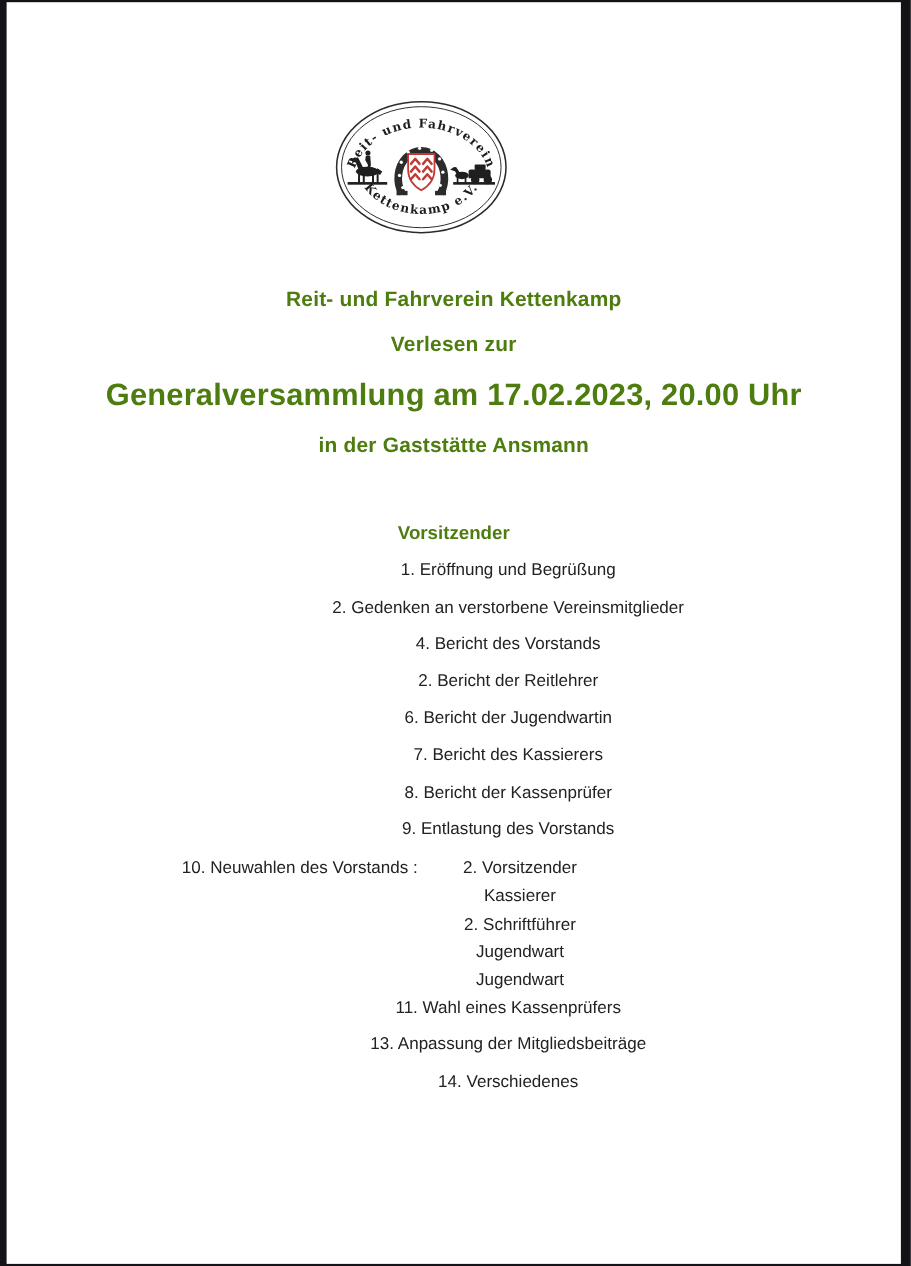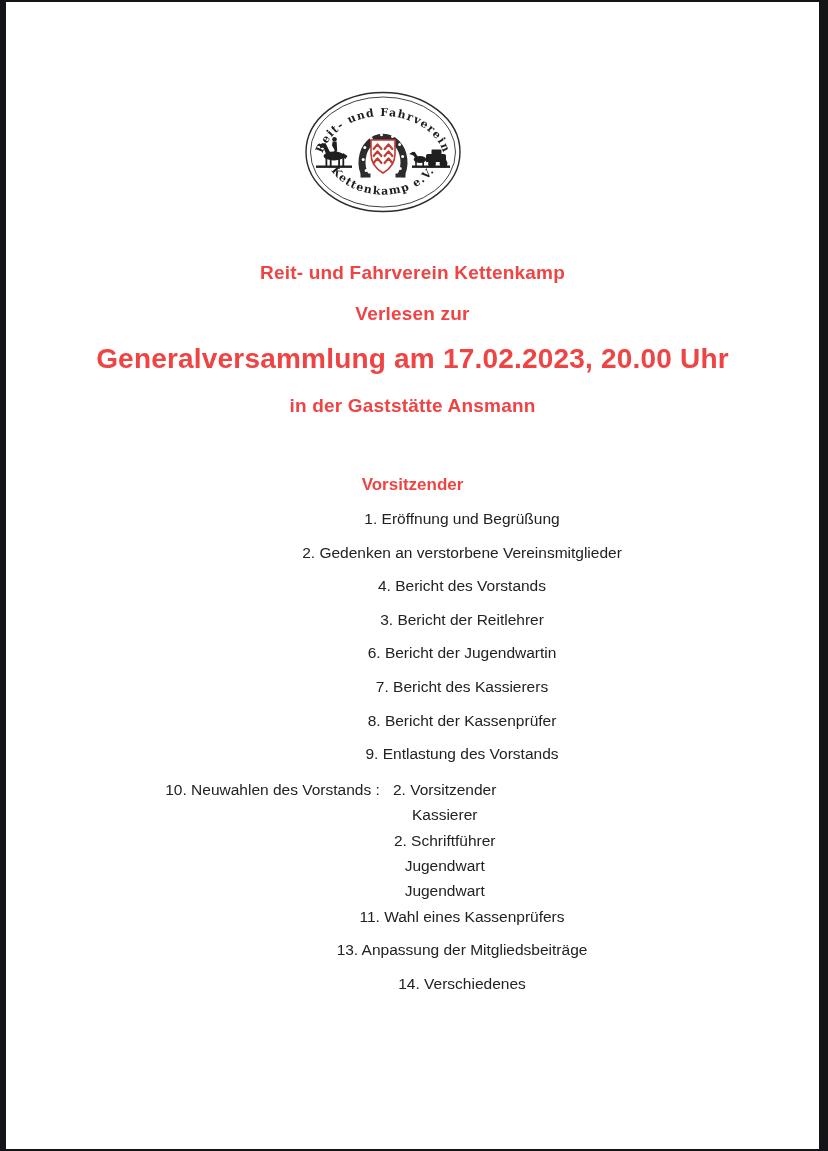--- a/index.html
+++ b/index.html
@@ -18,21 +18,21 @@
   }
   .logo-wrap {
     position: absolute;
     left: 297px; top: 88px;
     width: 160px; height: 124px;
   }
   .center-line {
     position: absolute;
     left: 0; width: 100%;
     text-align: center;
-    color: #ef4444;
+    color: #4d7c0f;
     font-weight: bold;
   }
   .h-small { font-size: 19px; line-height: 22px; letter-spacing: 0.2px; }
   .h1 { top: 260px; }
   .h2 { top: 301px; }
   .h-title {
     top: 340px;
     font-size: 28px;
     line-height: 34px;
     letter-spacing: 0.2px;
@@ -53,20 +53,21 @@
   }
   .agenda-item {
     line-height: 22px;
     margin-bottom: 11.6px;
     white-space: nowrap;
   }
   .agenda-item-nested {
     display: flex;
     align-items: flex-start;
     margin-bottom: 2px;
+    gap: 28px;
   }
   .nested-label {
     width: 241px;
     line-height: 25.4px;
     flex: 0 0 241px;
     white-space: nowrap;
   }
   .sub-list .sub-item {
     line-height: 25.4px;
     white-space: nowrap;
@@ -155,21 +156,21 @@
   <div class="center-line h-small h1">Reit- und Fahrverein Kettenkamp</div>
   <div class="center-line h-small h2">Verlesen zur</div>
   <div class="center-line h-title">Generalversammlung am 17.02.2023, 20.00 Uhr</div>
   <div class="center-line h-small h3">in der Gaststätte Ansmann</div>
   <div class="center-line h-agenda">Vorsitzender</div>
 
   <div class="agenda">
     <div class="agenda-item">1. Eröffnung und Begrüßung</div>
     <div class="agenda-item">2. Gedenken an verstorbene Vereinsmitglieder</div>
     <div class="agenda-item">4. Bericht des Vorstands</div>
-    <div class="agenda-item">3. Bericht der Reitlehrer</div>
+    <div class="agenda-item">2. Bericht der Reitlehrer</div>
     <div class="agenda-item">6. Bericht der Jugendwartin</div>
     <div class="agenda-item">7. Bericht des Kassierers</div>
     <div class="agenda-item">8. Bericht der Kassenprüfer</div>
     <div class="agenda-item">9. Entlastung des Vorstands</div>
 
     <div class="agenda-item agenda-item-nested">
       <div class="nested-label">10. Neuwahlen des Vorstands :</div>
       <div class="sub-list">
         <div class="sub-item">2. Vorsitzender</div>
         <div class="sub-item">Kassierer</div>

